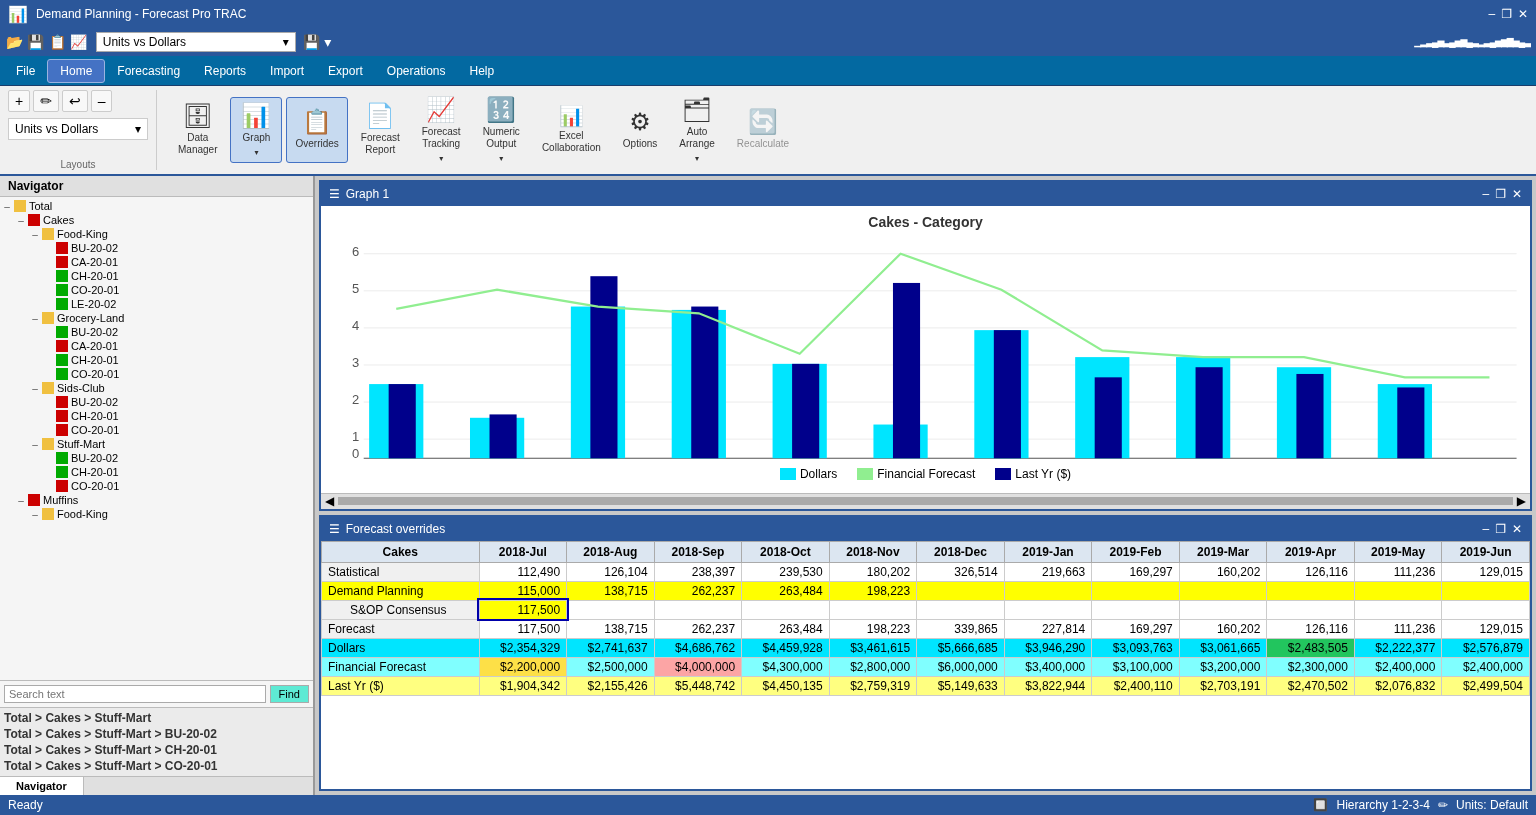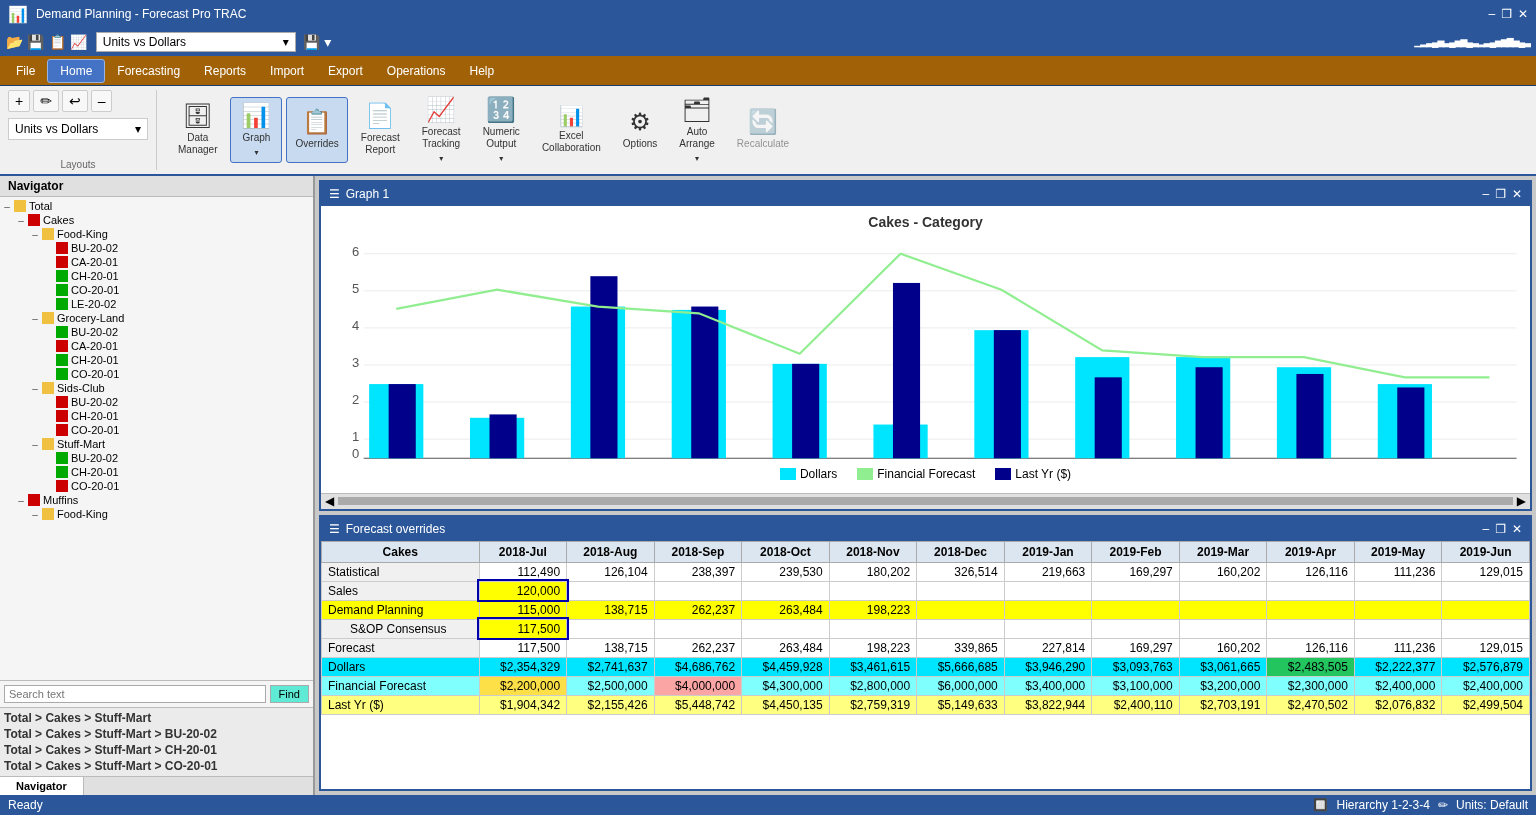--- a/index.html
+++ b/index.html
@@ -37,21 +37,21 @@
       font-size: 11px;
       display: flex;
       align-items: center;
       justify-content: space-between;
     }
     #toolbar-area .save-icon-group { display: flex; gap: 3px; }
     #toolbar-area .save-icon-group span { color: white; font-size: 14px; }
 
     
     #menu-bar {
-      background: #a16207;
+      background: #0369a1;
       height: 30px;
       display: flex;
       align-items: center;
       padding: 0 4px;
       border-bottom: 1px solid #1a3d6b;
     }
     .menu-item {
       color: white;
       padding: 4px 12px;
       cursor: pointer;
@@ -728,35 +728,20 @@
                 <td>238,397</td>
                 <td>239,530</td>
                 <td>180,202</td>
                 <td>326,514</td>
                 <td>219,663</td>
                 <td>169,297</td>
                 <td>160,202</td>
                 <td>126,116</td>
                 <td>111,236</td>
                 <td>129,015</td>
-              </tr>
-              <tr>
-                <td style="background: rgb(240, 240, 240);">Sales</td>
-                <td style="background: rgb(255, 255, 0); outline: rgb(0, 0, 170) solid 2px;">120,000</td>
-                <td></td>
-                <td></td>
-                <td></td>
-                <td></td>
-                <td></td>
-                <td></td>
-                <td></td>
-                <td></td>
-                <td></td>
-                <td></td>
-                <td></td>
               </tr>
               <tr>
                 <td style="background: rgb(255, 255, 0);">Demand Planning</td>
                 <td style="background: rgb(255, 255, 0);">115,000</td>
                 <td style="background: rgb(255, 255, 0);">138,715</td>
                 <td style="background: rgb(255, 255, 0);">262,237</td>
                 <td style="background: rgb(255, 255, 0);">263,484</td>
                 <td style="background: rgb(255, 255, 0);">198,223</td>
                 <td style="background: rgb(255, 255, 0);"></td>
                 <td style="background: rgb(255, 255, 0);"></td>

